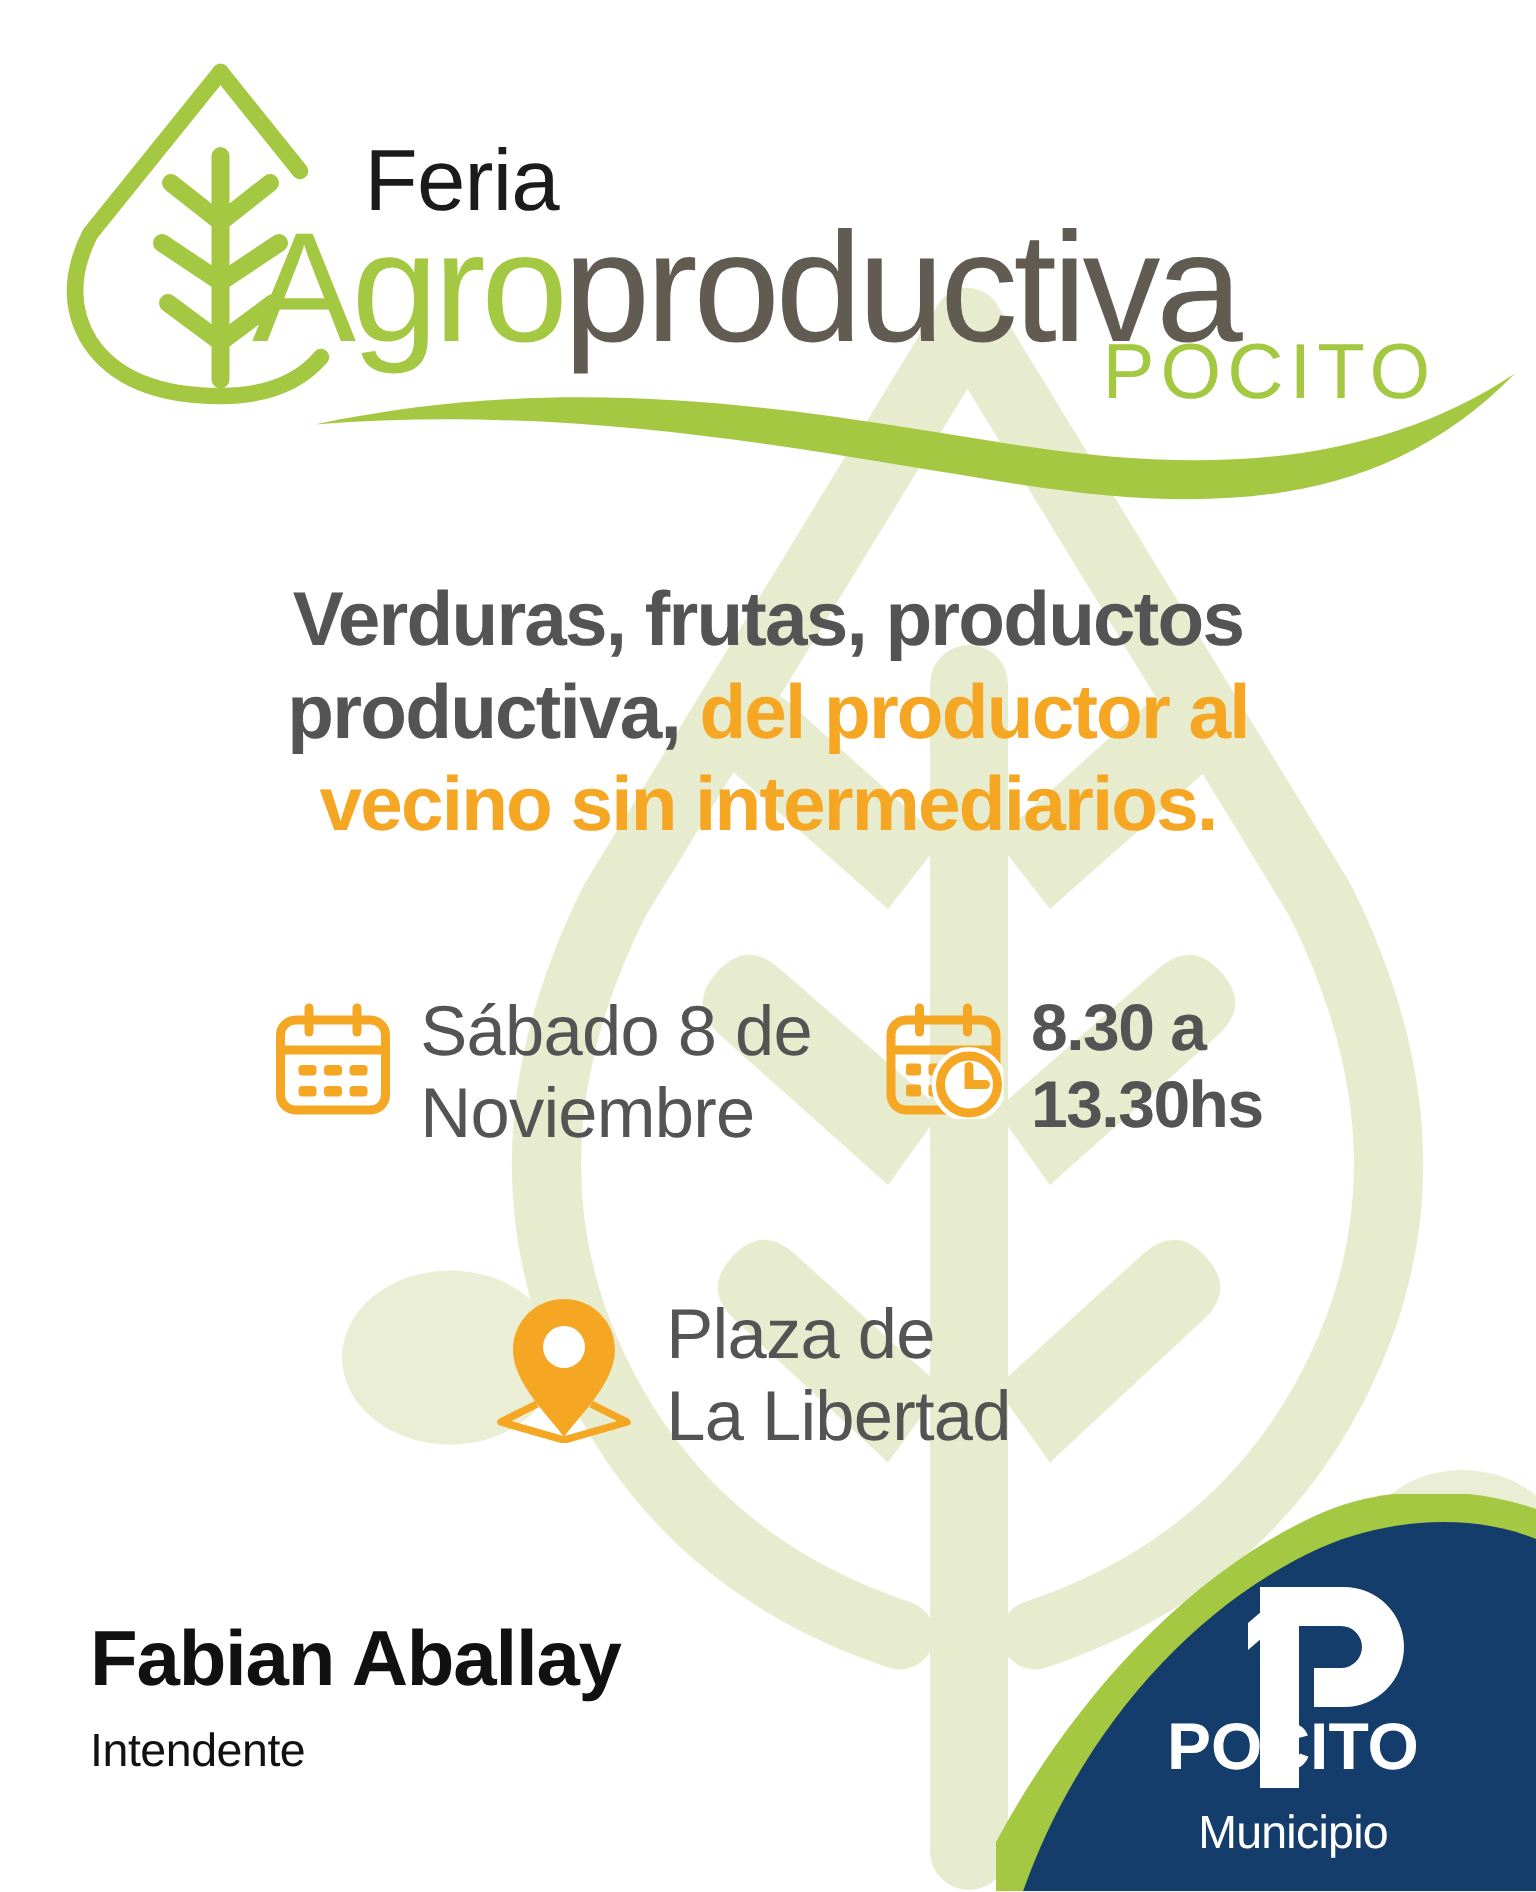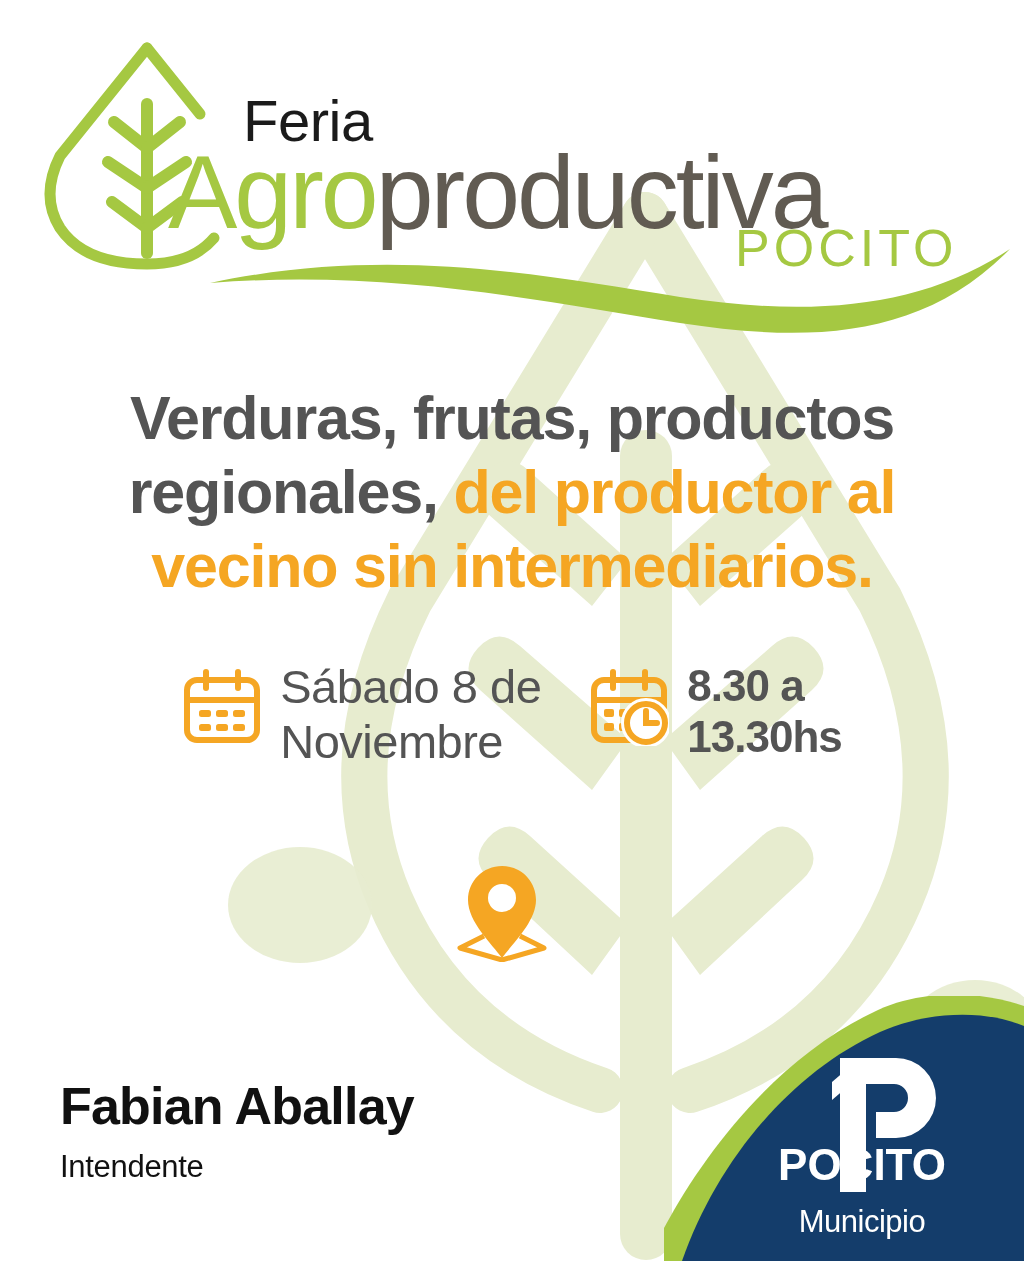--- a/index.html
+++ b/index.html
@@ -86,21 +86,21 @@
   }
 
   
   .headline {
     position: absolute;
     left: 0;
     top: 382px;
     width: 1024px;
     text-align: center;
     z-index: 3;
-    font-size: 61px;
+    font-size: 51px;
     font-weight: 700;
     line-height: 1.21;
     letter-spacing: -1.2px;
     color: #545454;
     padding: 0 60px;
     box-sizing: border-box;
   }
   .headline .hl-accent { color: #F5A623; }
 
   
@@ -272,21 +272,21 @@
 
     <div class="logo-pocito">POCITO</div>
 
     <svg class="logo-swoosh" viewBox="0 0 800 100" preserveAspectRatio="none" aria-hidden="true">
       <path d="M0 48 C180 10 330 40 470 62 C600 82 710 74 800 14 C712 104 600 108 470 88 C330 66 180 34 0 48 Z" fill="#A5C842"></path>
     </svg>
   </div>
 
   <div class="headline">
     <span>Verduras, frutas, productos</span><br>
-    <span>regionales,</span>
+    <span>productiva,</span>
     <span class="hl-accent">del productor al</span><br>
     <span class="hl-accent">vecino sin intermediarios.</span>
   </div>
 
   <div class="info-datetime">
 
     <div class="info-item">
       <svg class="info-icon" viewBox="0 0 80 80" aria-hidden="true">
         <g fill="none" stroke="#F5A623" stroke-width="6">
           <rect x="5" y="14" width="70" height="60" rx="10"></rect>
@@ -333,20 +333,22 @@
     </div>
   </div>
 
   <div class="info-place">
     <div class="inner">
       <svg class="info-icon loc" viewBox="0 0 92 100" aria-hidden="true">
         <path d="M46 4 C27 4 12 19 12 38 C12 60 36 82 46 96 C56 82 80 60 80 38 C80 19 65 4 46 4 Z" fill="#F5A623"></path>
         <circle cx="46" cy="36" r="14" fill="#FFFFFF"></circle>
         <path d="M28 74 L4 86 L46 98 L88 86 L64 74" fill="none" stroke="#F5A623" stroke-width="5" stroke-linejoin="round"></path>
       </svg>
+      <div class="info-text">Plaza de
+La Libertad</div>
     </div>
   </div>
 
   <div class="signature">
     <div class="sig-name">Fabian Aballay</div>
     <div class="sig-role">Intendente</div>
   </div>
 
   <div class="badge">
     <svg class="badge-svg" viewBox="0 0 360 265" aria-hidden="true">

